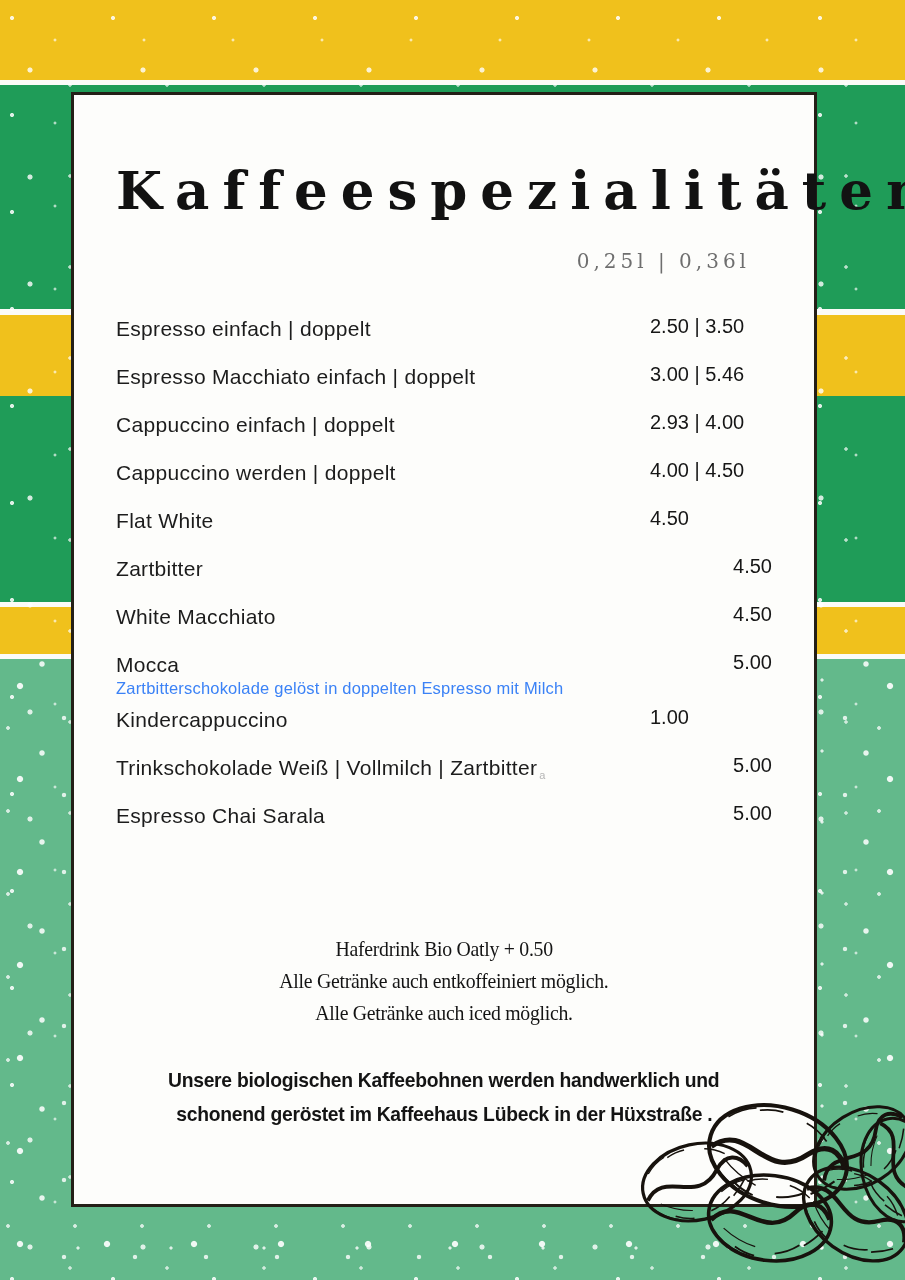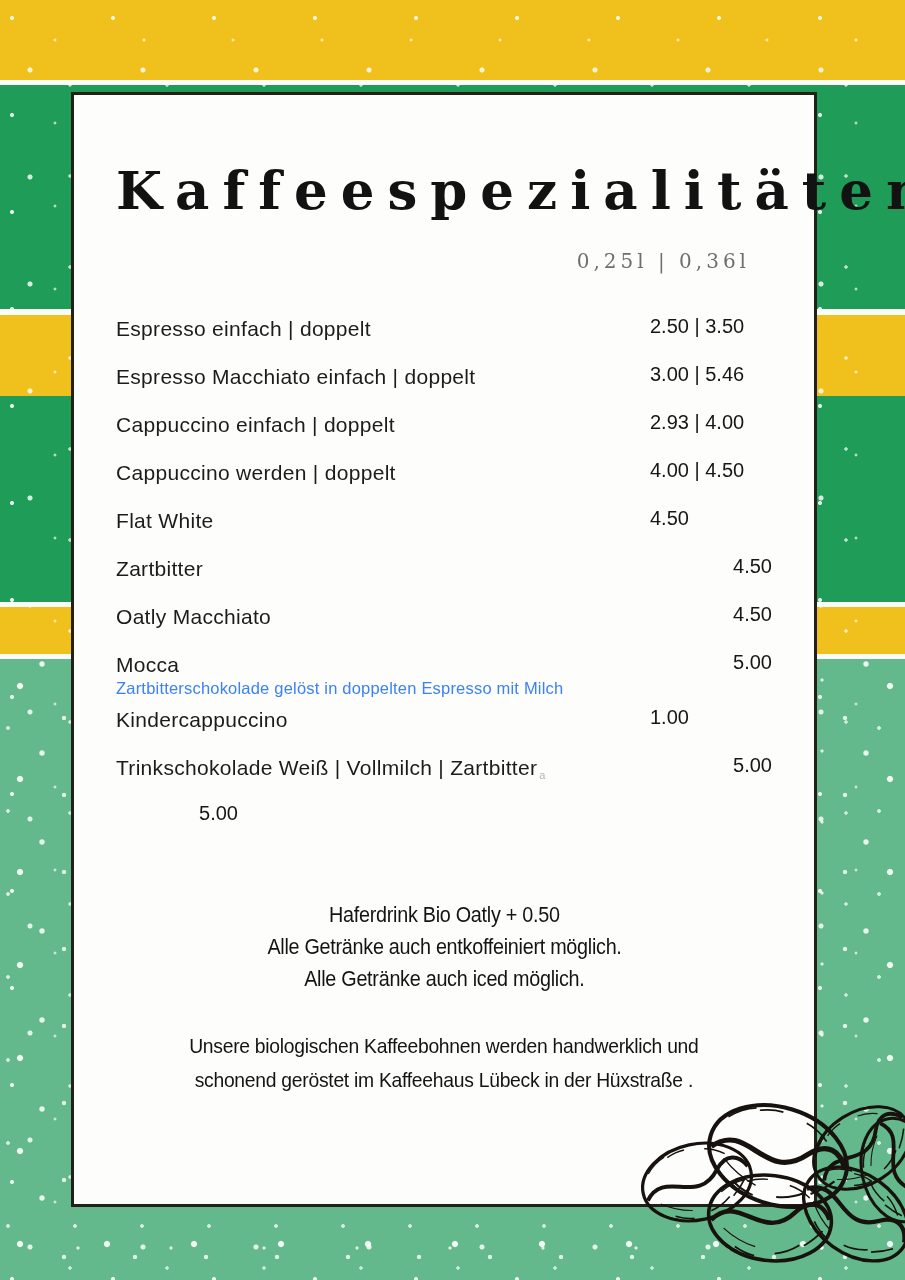--- a/index.html
+++ b/index.html
@@ -48,26 +48,26 @@
   .rows{margin-top:34px;}
   .row{display:flex;justify-content:space-between;min-height:48px;align-items:flex-start;}
   .labelwrap{padding-top:10px;}
   .label{font-size:21px;color:#1c1c1c;letter-spacing:.3px;}
   .fn{font-size:11px;color:#b5b5b5;vertical-align:sub;margin-left:2px;letter-spacing:1px;}
   .desc{font-size:16.5px;color:#3b82f6;margin-top:1px;letter-spacing:.2px;}
   .price{flex:0 0 122px;padding-top:8px;font-size:20px;color:#161616;white-space:nowrap;}
   .price.left{text-align:left;}
   .price.right{text-align:right;}
 
-  .notes{margin-top:58px;text-align:center;color:#141414;}
+  .notes{margin-top:92px;text-align:center;color:#141414;font-family:Liberation Serif, serif;}
   .note-line{font-size:21.5px;line-height:30px;display:inline-block;transform:scaleX(.92);letter-spacing:-.3px;white-space:nowrap;}
   .notes div{line-height:30px;}
   .footerp{margin-top:34px;text-align:center;color:#141414;}
   .footer-line{font-size:21px;line-height:32px;display:inline-block;transform:scaleX(.92);letter-spacing:-.3px;white-space:nowrap;}
-  .footerp div{line-height:32px;}
+  .footerp div{line-height:32px;font-weight:bold;}
 
   .beans{position:absolute;left:600px;top:1090px;width:305px;height:190px;z-index:3;pointer-events:none;}
 </style>
 </head>
 <body>
 
 <div class="page">
   <div class="stripe stripe-y1"></div>
   <div class="stripe gap1"></div>
   <div class="stripe stripe-g1"></div>
@@ -127,21 +127,21 @@
   <div class="row">
     <div class="labelwrap">
       <span class="label">Zartbitter</span><span class="fn"></span>
       
     </div>
     <div class="price right">4.50</div>
   </div>
 
   <div class="row">
     <div class="labelwrap">
-      <span class="label">Oatly Macchiato</span><span class="fn"></span>
+      <span class="label">White Macchiato</span><span class="fn"></span>
       
     </div>
     <div class="price right">4.50</div>
   </div>
 
   <div class="row">
     <div class="labelwrap">
       <span class="label">Mocca</span><span class="fn"></span>
       <div class="desc" style="display: block;">Zartbitterschokolade gelöst in doppelten Espresso mit Milch</div>
     </div>
@@ -158,20 +158,24 @@
 
   <div class="row">
     <div class="labelwrap">
       <span class="label">Trinkschokolade Weiß | Vollmilch | Zartbitter</span><span class="fn">a</span>
       
     </div>
     <div class="price right">5.00</div>
   </div>
 
   <div class="row">
+    <div class="labelwrap">
+      <span class="label">Espresso Chai Sarala</span><span class="fn"></span>
+      
+    </div>
     <div class="price right">5.00</div>
   </div>
 
 </div>
     <div class="notes" id="notes">
         <div><span class="note-line">Haferdrink Bio Oatly + 0.50</span></div>
         <div><span class="note-line">Alle Getränke auch entkoffeiniert möglich.</span></div>
         <div><span class="note-line">Alle Getränke auch iced möglich.</span></div>
       </div>
     <div class="footerp" id="footerp">

